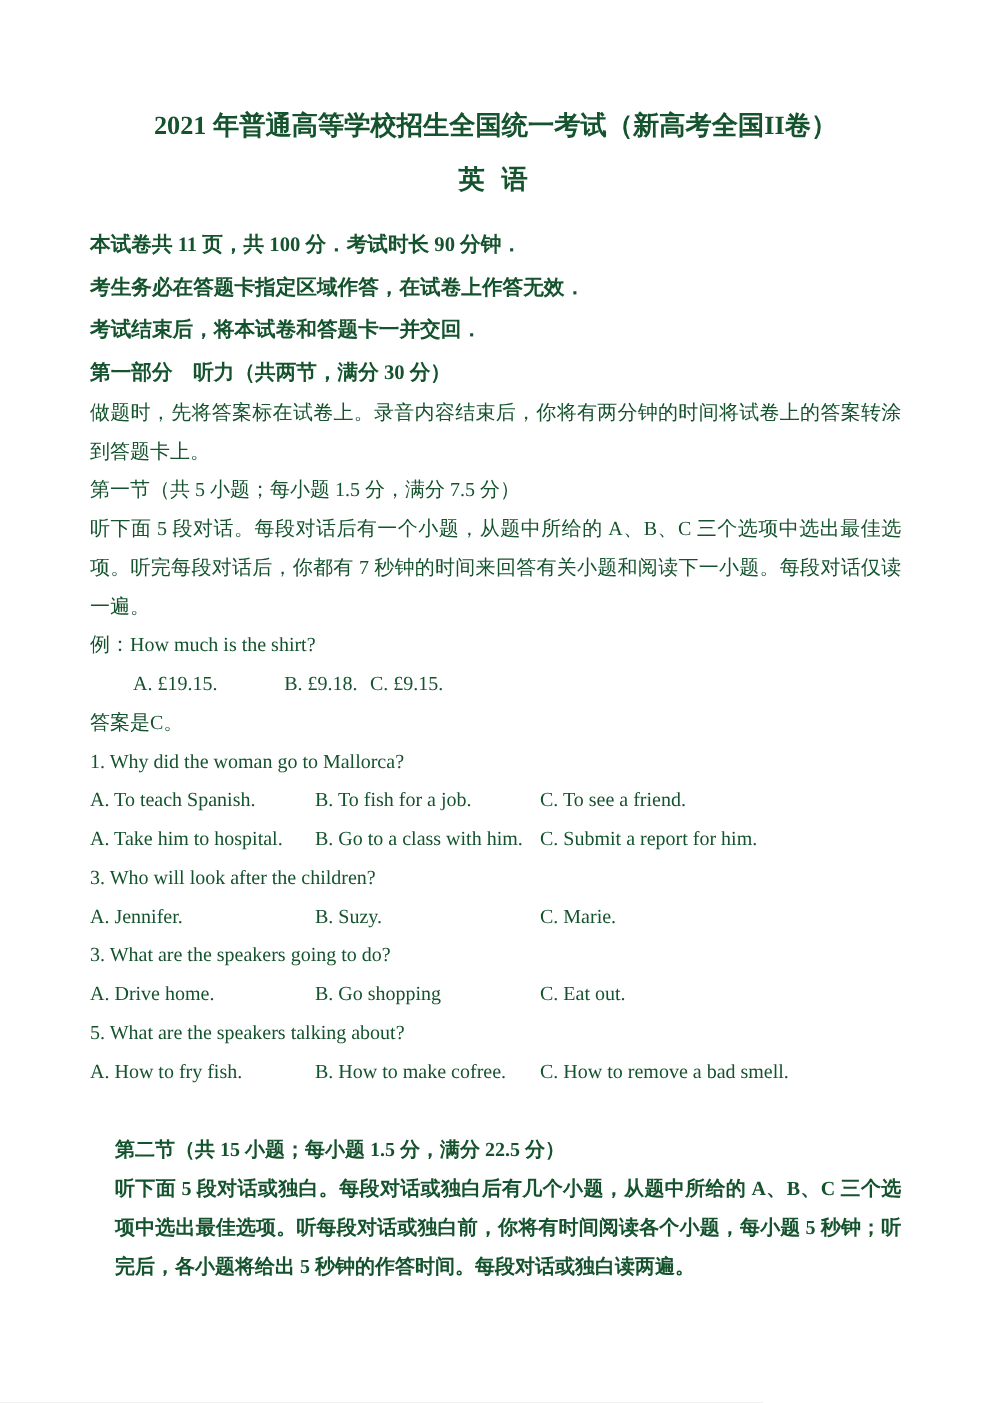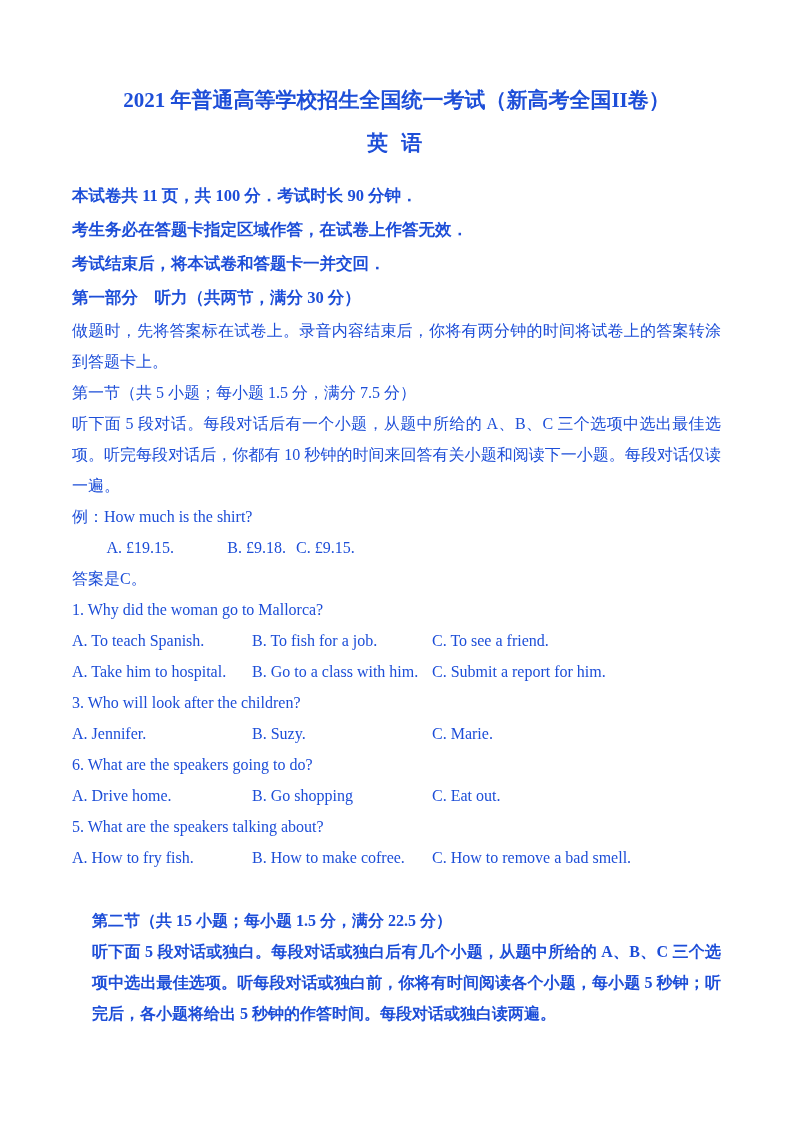--- a/index.html
+++ b/index.html
@@ -5,21 +5,21 @@
   html, body { margin: 0; padding: 0; background: #e8e8e8; }
   .page {
     position: relative;
     width: 793px;
     height: 1122px;
     margin: 0 auto;
     background: #ffffff;
     box-sizing: border-box;
     padding: 86px 72px 40px 72px;
     font-family: "Liberation Serif", "DejaVu Serif", serif;
-    color: #1d4ed8;
+    color: #14532d;
     overflow: hidden;
   }
   .doc-title {
     font-size: 21px;
     font-weight: bold;
     text-align: center;
     margin: 0 0 14px 0;
     line-height: 1.4;
   }
   .doc-subject {
@@ -73,21 +73,21 @@
   <h2 class="doc-subject">英 语</h2>
 
   <p class="line notice">本试卷共 11 页，共 100 分．考试时长 90 分钟．</p>
   <p class="line notice">考生务必在答题卡指定区域作答，在试卷上作答无效．</p>
   <p class="line notice">考试结束后，将本试卷和答题卡一并交回．</p>
 
   <p class="line part-heading">第一部分　听力（共两节，满分 30 分）</p>
   <p class="line justify">做题时，先将答案标在试卷上。录音内容结束后，你将有两分钟的时间将试卷上的答案转涂到答题卡上。</p>
 
   <p class="line">第一节（共 5 小题；每小题 1.5 分，满分 7.5 分）</p>
-  <p class="line justify">听下面 5 段对话。每段对话后有一个小题，从题中所给的 A、B、C 三个选项中选出最佳选项。听完每段对话后，你都有 10 秒钟的时间来回答有关小题和阅读下一小题。每段对话仅读一遍。</p>
+  <p class="line justify">听下面 5 段对话。每段对话后有一个小题，从题中所给的 A、B、C 三个选项中选出最佳选项。听完每段对话后，你都有 7 秒钟的时间来回答有关小题和阅读下一小题。每段对话仅读一遍。</p>
 
   <div>
     <p class="line">例：How much is the shirt?</p>
     <p class="line options-narrow">
       <span>A. £19.15.</span>
       <span>B. £9.18.</span>
       <span>C. £9.15.</span>
     </p>
     <p class="line">答案是C。</p>
   </div>
@@ -112,21 +112,21 @@
   <div>
     <p class="line">3. Who will look after the children?</p>
     <p class="line options">
       <span>A. Jennifer.</span>
       <span>B. Suzy.</span>
       <span>C. Marie.</span>
     </p>
   </div>
 
   <div>
-    <p class="line">6. What are the speakers going to do?</p>
+    <p class="line">3. What are the speakers going to do?</p>
     <p class="line options">
       <span>A. Drive home.</span>
       <span>B. Go shopping</span>
       <span>C. Eat out.</span>
     </p>
   </div>
 
   <div>
     <p class="line">5. What are the speakers talking about?</p>
     <p class="line options">

